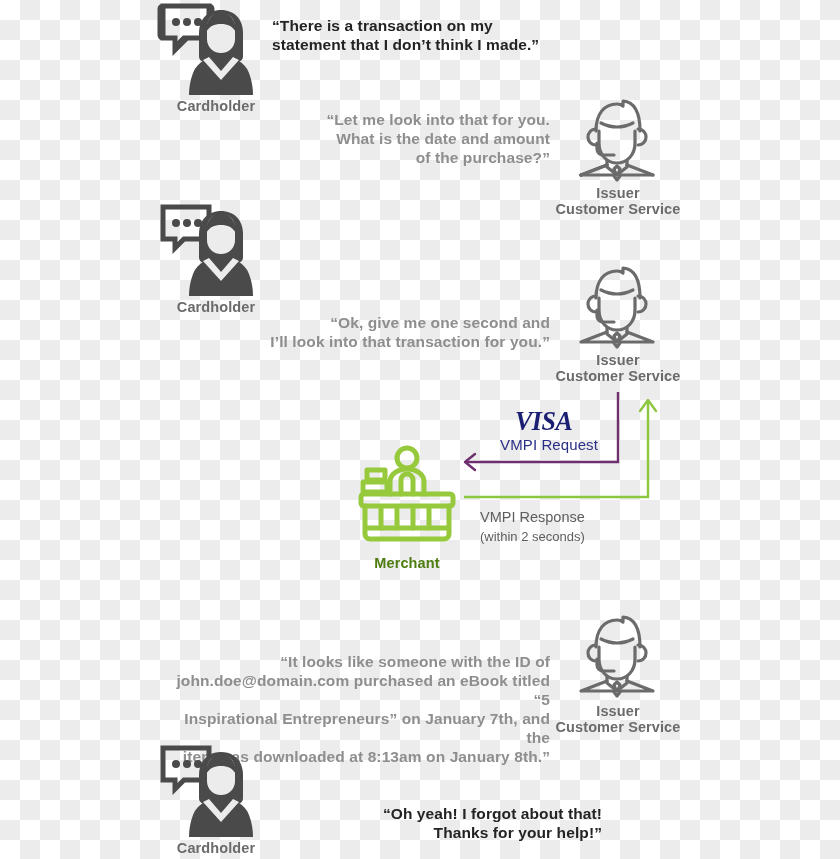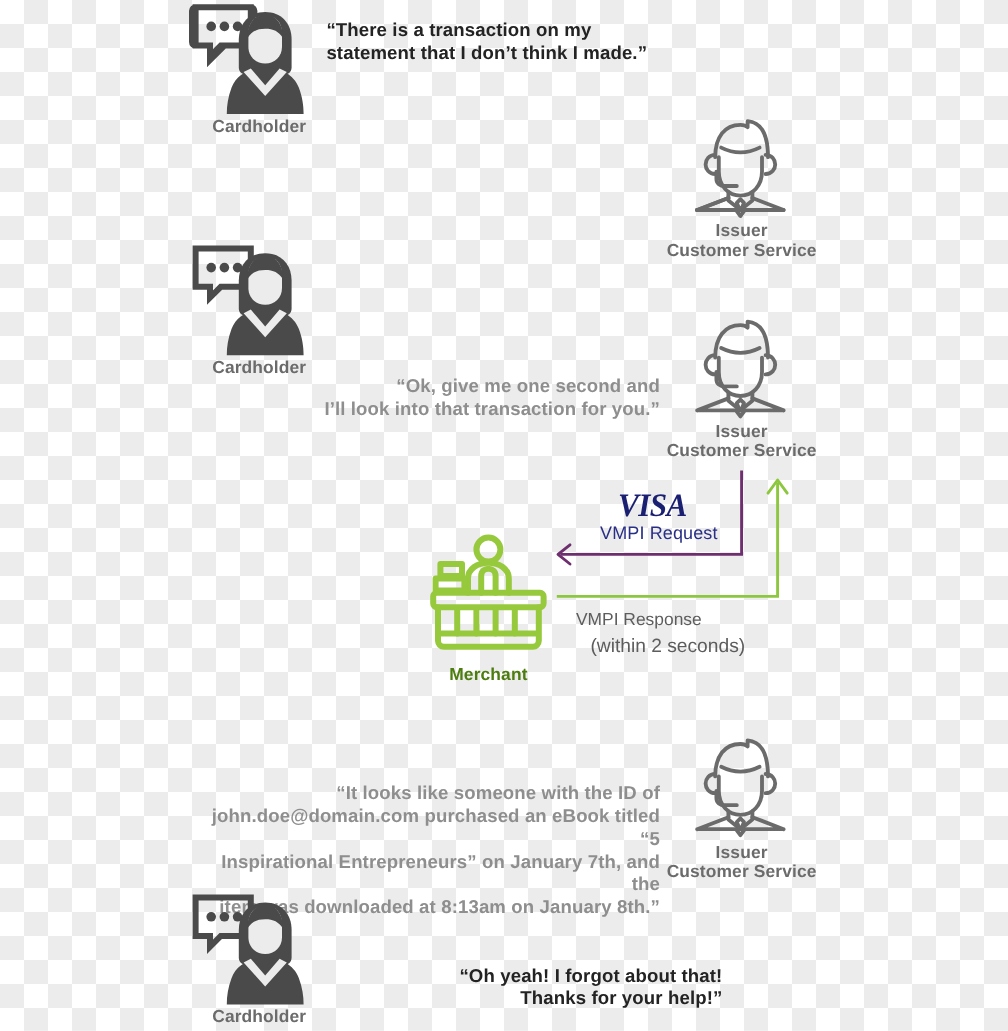--- a/index.html
+++ b/index.html
@@ -42,21 +42,21 @@
     font-style:italic;font-weight:bold;font-size:26px;
     color:#1a1f71;letter-spacing:-.5px;
     transform:scaleY(1.05);
   }
   .vmpi-req{
     font-size:15px;color:#2a2f86;letter-spacing:.1px;
   }
   .vmpi-resp{
     font-size:14.5px;color:#5d5d5d;text-align:left;line-height:1.35;
   }
-  .vmpi-resp .sub{font-size:16px;display:block;padding-left:12px;}
+  .vmpi-resp .sub{font-size:13px;display:block;}
   svg{display:block;overflow:visible;}
 </style>
 </head>
 <body>
 
 <div class="stage">
 
   <div class="abs cardholder" style="left:161px;top:2px;">
     <svg viewBox="0 0 102 94" width="102" height="94" aria-hidden="true">
       <g fill="#4a4a4a">
@@ -78,20 +78,23 @@
 
         <path d="M48 55 l12 14 l12 -14 l6 3 l-18 20 l-18 -20 z" fill="#ececec"></path>
       </g>
     </svg>
   </div>
   <div class="abs role-label" style="left:151px;top:99px;width:130px;">Cardholder</div>
 
   <div class="abs quote dark" style="left:272px;top:17px;width:330px;">“There is a transaction on my
 statement that I don’t think I made.”</div>
 
+  <div class="abs quote light" style="left:250px;top:111px;width:300px;">“Let me look into that for you.
+What is the date and amount
+of the purchase?”</div>
 
   <div class="abs issuer" style="left:574px;top:97px;">
     <svg viewBox="0 0 86 84" width="86" height="84" aria-hidden="true">
       <g fill="none" stroke="#6b6b6b" stroke-width="3.2" stroke-linejoin="round" stroke-linecap="round">
 
         <path d="M22 34 c0-17 8-27 21-27 c3 0 5 1 6 2 l0 -5 c12 1 17 12 17 30"></path>
         <path d="M25 34 v12 c0 12 8 20 18 20 s18-8 18-20 v-12"></path>
         <path d="M27 26 c6 3 12 4 16 4 s10-1 16-4"></path>
 
         <path d="M22 32 c-5 0 -8 4 -8 8 s3 8 8 8"></path>

